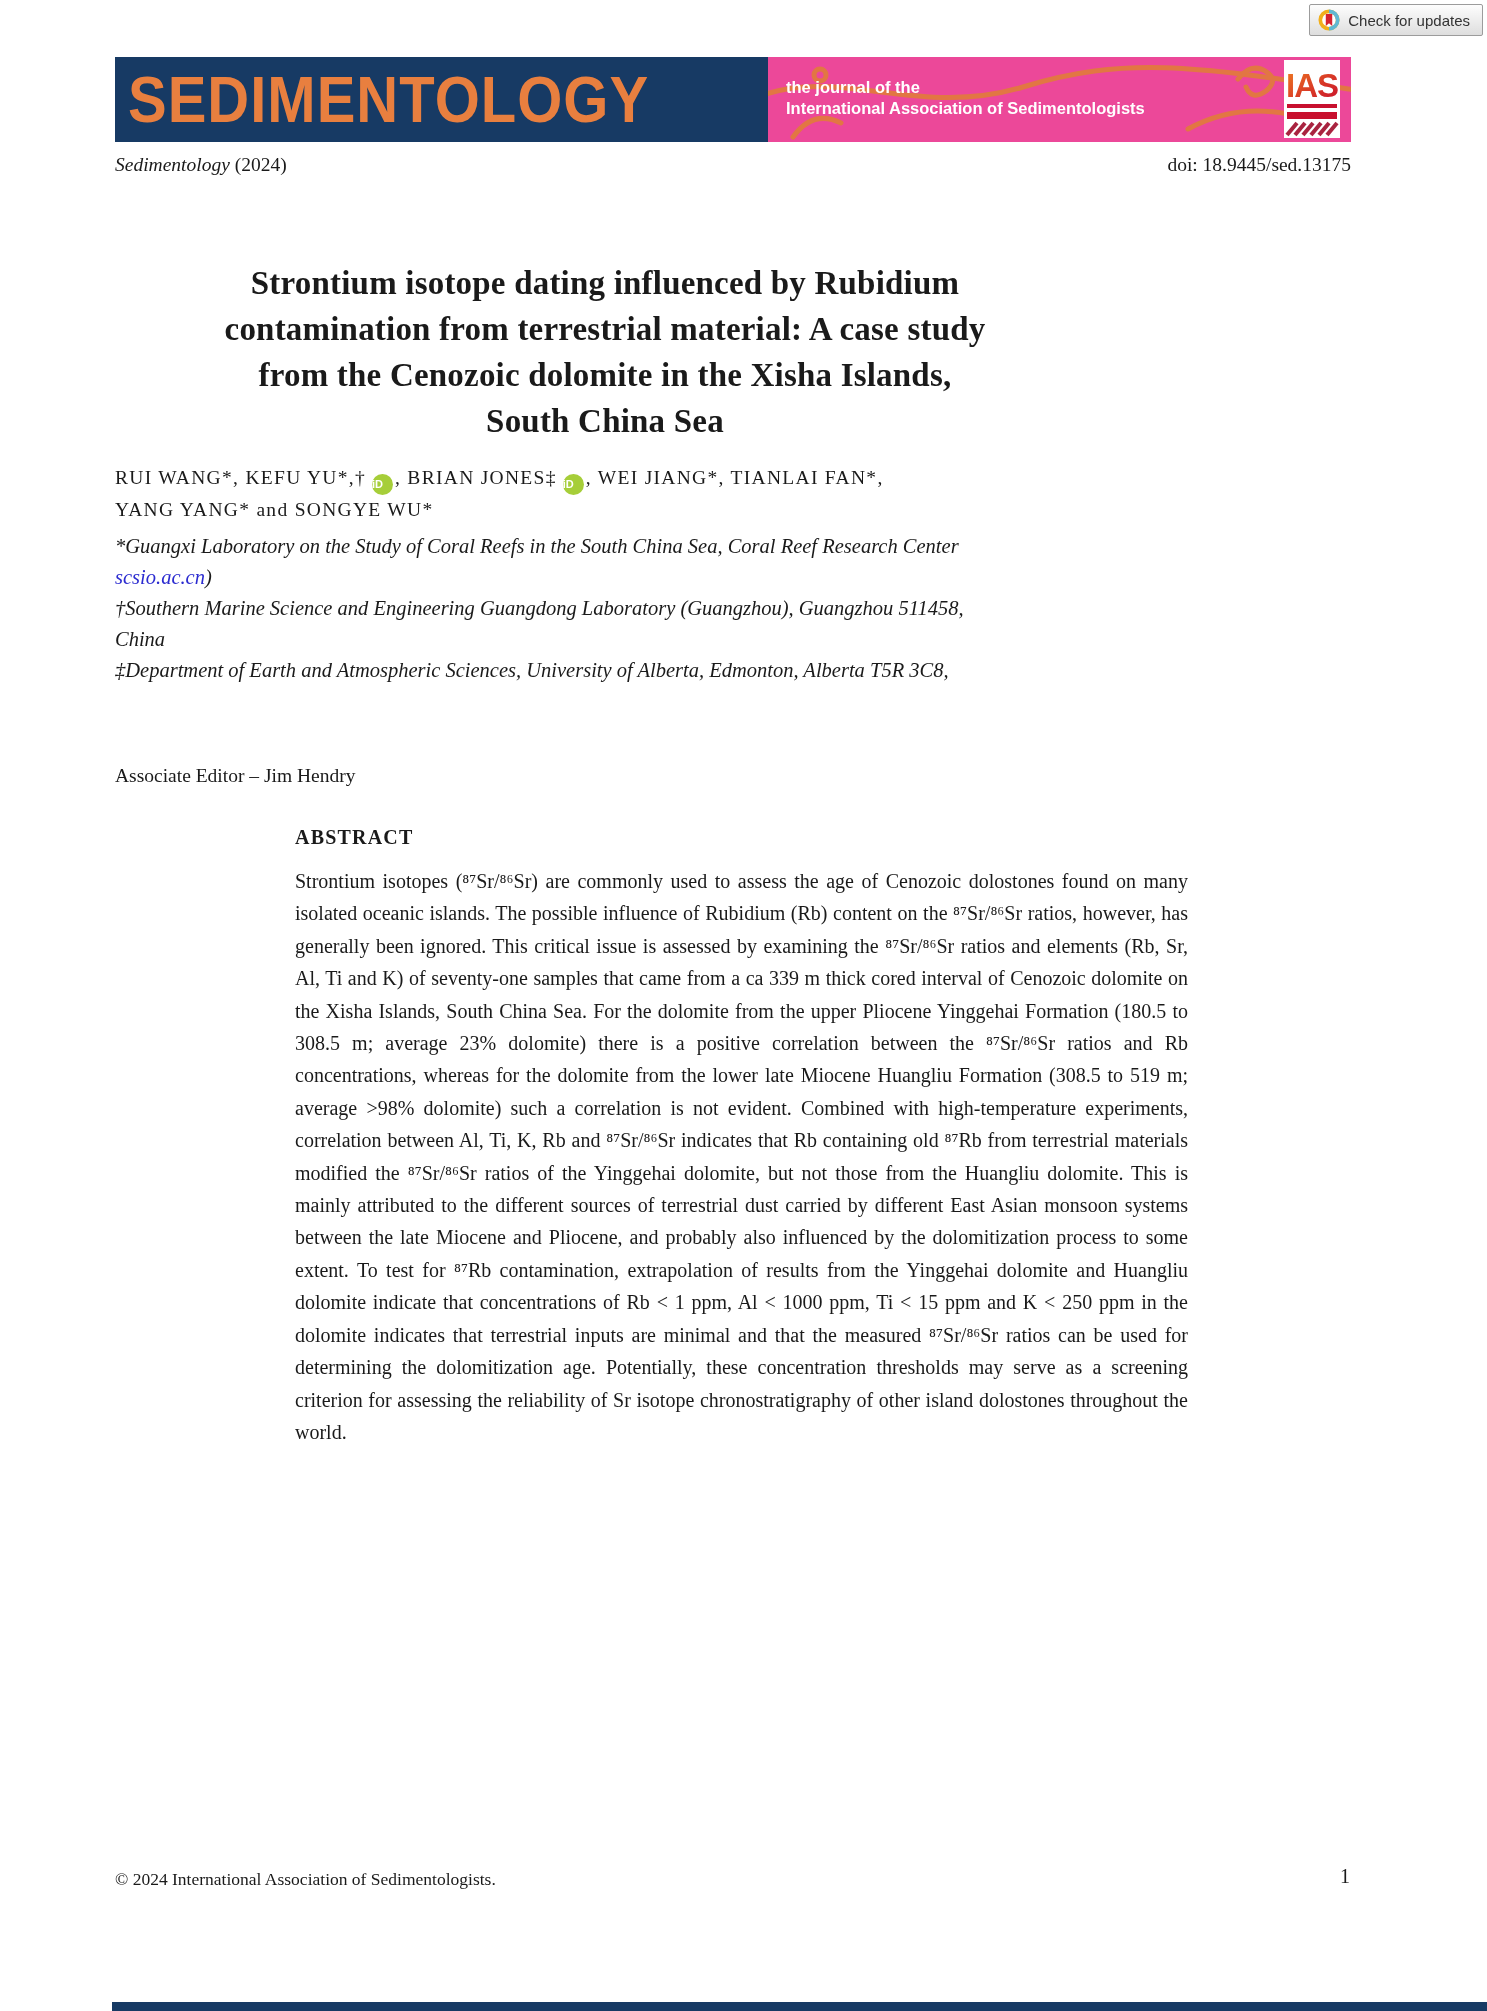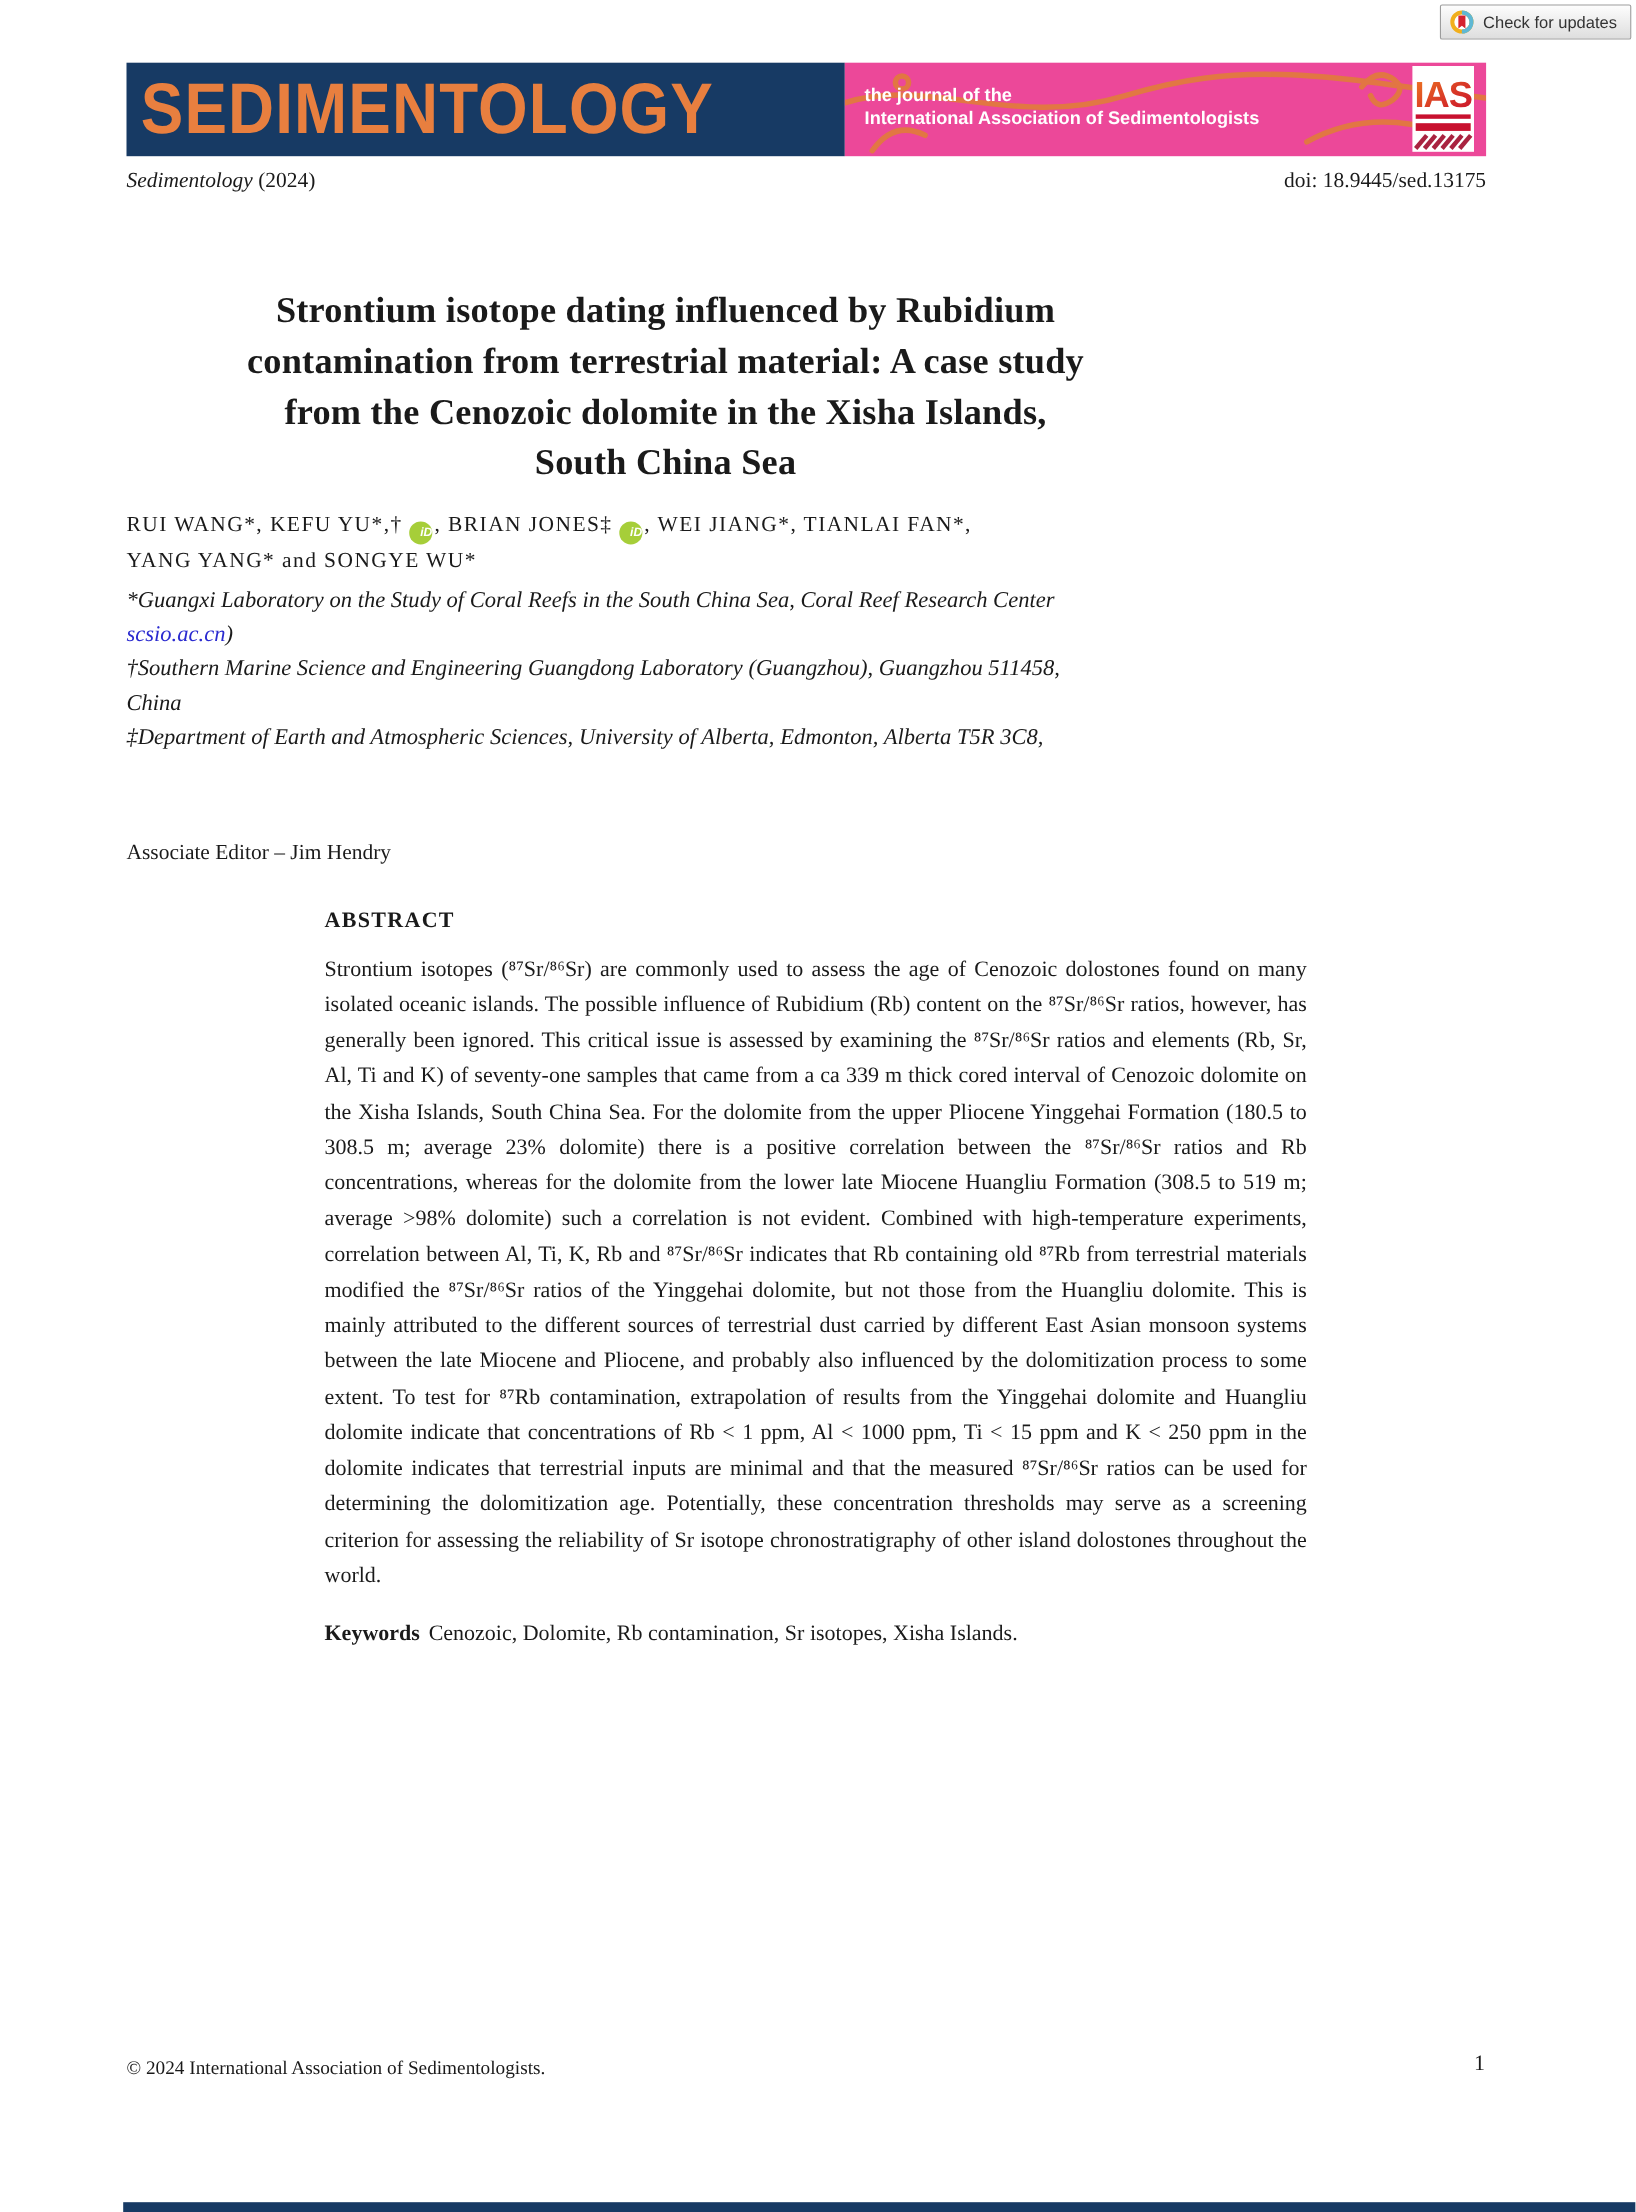--- a/index.html
+++ b/index.html
@@ -27,23 +27,23 @@
   .meta-row{position:absolute;top:154px;left:115px;width:1236px;display:flex;justify-content:space-between;
      font-size:19.5px;}
   .ital{font-style:italic;}
 
   
   .title{position:absolute;top:260px;left:115px;width:980px;margin:0;font-size:33px;font-weight:bold;
      line-height:46px;letter-spacing:0.2px;text-align:center;}
 
   
   .authors{position:absolute;top:463px;left:115px;width:1150px;font-size:19.5px;letter-spacing:1.3px;line-height:29px;}
-  .orcid{display:inline-flex;align-items:center;justify-content:flex-end;width:21px;height:21px;border-radius:50%;
+  .orcid{display:inline-flex;align-items:center;justify-content:flex-start;width:21px;height:21px;border-radius:50%;
      background:#a6ce39;color:#ffffff;font-family:"Liberation Sans","DejaVu Sans",sans-serif;font-weight:bold;
-     font-size:11px;letter-spacing:0;vertical-align:-4px;margin:0 2px 0 6px;cursor:pointer;font-style:italic;}
+     font-size:11px;letter-spacing:0;vertical-align:-4px;margin:0 2px 0 6px;cursor:pointer;}
 
   
   .affiliations{position:absolute;top:531px;left:115px;width:1250px;font-style:italic;font-size:20.5px;line-height:31px;}
   .email{color:#2b2bd0;text-decoration:none;cursor:pointer;}
 
   .assoc{position:absolute;top:765px;left:115px;font-size:19.5px;}
 
   
   .abstract{position:absolute;top:826px;left:295px;width:893px;}
   .abstract h2{margin:0 0 16px 0;font-size:20px;font-weight:bold;letter-spacing:1.2px;}
@@ -142,20 +142,19 @@
     <div>†Southern Marine Science and Engineering Guangdong Laboratory (Guangzhou), Guangzhou 511458,</div>
     <div>China</div>
     <div>‡Department of Earth and Atmospheric Sciences, University of Alberta, Edmonton, Alberta T5R 3C8,</div>
   </div>
 
   <div class="assoc">Associate Editor – Jim Hendry</div>
 
   <section class="abstract">
     <h2>ABSTRACT</h2>
     <p class="body">Strontium isotopes (⁸⁷Sr/⁸⁶Sr) are commonly used to assess the age of Cenozoic dolostones found on many isolated oceanic islands. The possible influence of Rubidium (Rb) content on the ⁸⁷Sr/⁸⁶Sr ratios, however, has generally been ignored. This critical issue is assessed by examining the ⁸⁷Sr/⁸⁶Sr ratios and elements (Rb, Sr, Al, Ti and K) of seventy-one samples that came from a ca 339 m thick cored interval of Cenozoic dolomite on the Xisha Islands, South China Sea. For the dolomite from the upper Pliocene Yinggehai Formation (180.5 to 308.5 m; average 23% dolomite) there is a positive correlation between the ⁸⁷Sr/⁸⁶Sr ratios and Rb concentrations, whereas for the dolomite from the lower late Miocene Huangliu Formation (308.5 to 519 m; average &gt;98% dolomite) such a correlation is not evident. Combined with high-temperature experiments, correlation between Al, Ti, K, Rb and ⁸⁷Sr/⁸⁶Sr indicates that Rb containing old ⁸⁷Rb from terrestrial materials modified the ⁸⁷Sr/⁸⁶Sr ratios of the Yinggehai dolomite, but not those from the Huangliu dolomite. This is mainly attributed to the different sources of terrestrial dust carried by different East Asian monsoon systems between the late Miocene and Pliocene, and probably also influenced by the dolomitization process to some extent. To test for ⁸⁷Rb contamination, extrapolation of results from the Yinggehai dolomite and Huangliu dolomite indicate that concentrations of Rb &lt; 1 ppm, Al &lt; 1000 ppm, Ti &lt; 15 ppm and K &lt; 250 ppm in the dolomite indicates that terrestrial inputs are minimal and that the measured ⁸⁷Sr/⁸⁶Sr ratios can be used for determining the dolomitization age. Potentially, these concentration thresholds may serve as a screening criterion for assessing the reliability of Sr isotope chronostratigraphy of other island dolostones throughout the world.</p>
-    <p class="keywords"><span class="kw-label">Keywords</span><span>Cenozoic, Dolomite, Rb contamination, Sr isotopes, Xisha Islands.</span></p>
   </section>
 
   <div class="footer-copy">© 2024 International Association of Sedimentologists.</div>
   <div class="footer-page">1</div>
   <div class="bottom-bar"></div>
 
 </div>
 
 </body></html>

